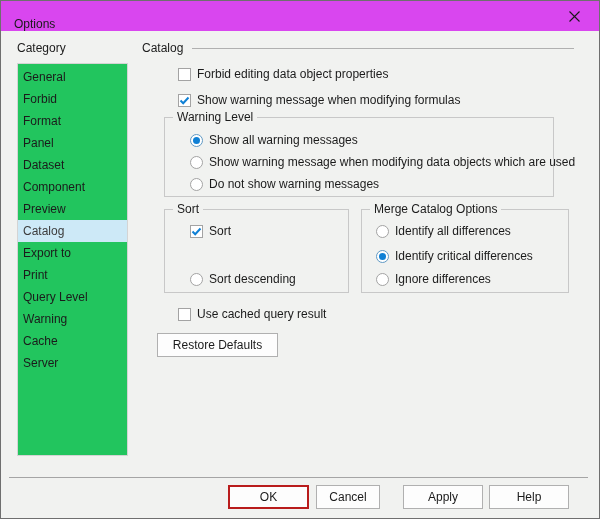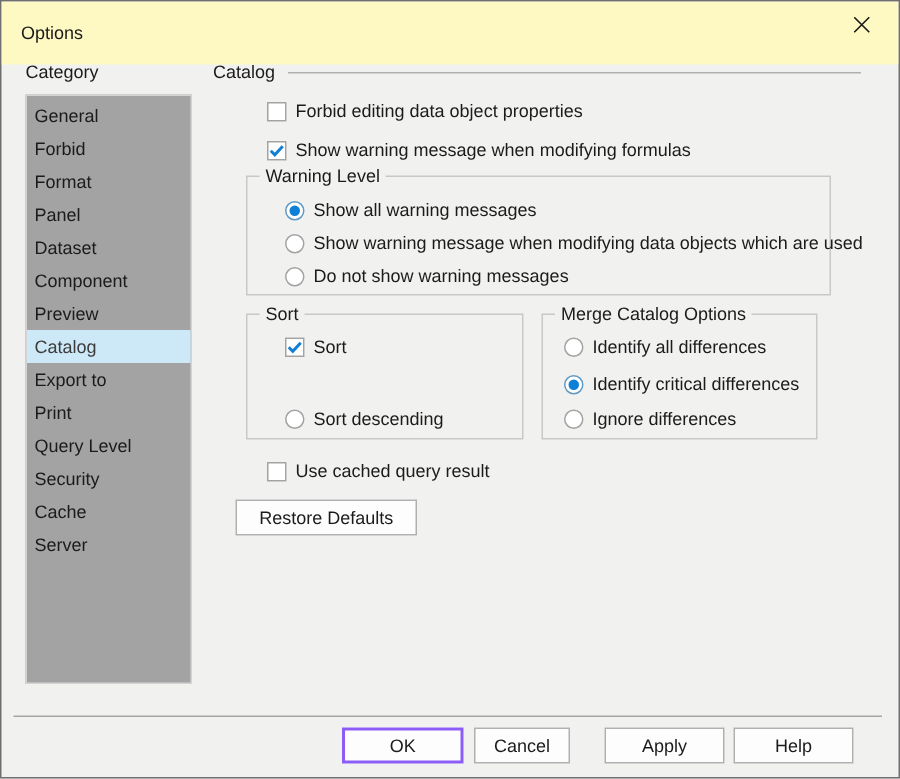--- a/index.html
+++ b/index.html
@@ -4,34 +4,34 @@
 <style>
   * { margin:0; padding:0; box-sizing:border-box; }
   html,body { width:600px; height:519px; }
   body { font-family:"Liberation Sans", sans-serif; font-size:12px; color:#1b1b1b; }
 
   .dialog{
     position:relative; width:600px; height:519px;
     background:#f1f2f0; border:1px solid #6f6f6f; overflow:hidden;
   }
   .titlebar{
-    position:absolute; left:0; top:0; width:100%; height:42px;
-    background:#fef9c3; display:flex; align-items:center;
+    position:absolute; left:0; top:0; width:100%; height:30px;
+    background:#d946ef; display:flex; align-items:flex-end;
   }
   .title{ margin-left:13px; font-size:12px; color:#1a1a1a; }
   .close-btn{
     position:absolute; right:4px; top:0; width:42px; height:30px;
     display:flex; align-items:center; justify-content:center; cursor:default;
   }
 
   .category-label{ position:absolute; left:16px; top:40px; }
 
   .listbox{
     position:absolute; left:16px; top:62px; width:111px; height:393px;
-    background:#a3a3a3; border:1px solid #d4d4d4; padding-top:2px;
+    background:#22c55e; border:1px solid #d4d4d4; padding-top:2px;
   }
   .list-item{
     height:22px; line-height:22px; padding-left:5px; white-space:nowrap;
     color:#1b1b1b;
   }
   .list-item.selected{ background:#cde9f7; color:#3c3c3c; }
 
   .content-header{
     position:absolute; left:141px; top:39px; width:432px; height:15px;
     display:flex; align-items:center; gap:9px;
@@ -63,21 +63,21 @@
     position:absolute; top:-8px; left:8px; padding:0 4px; background:#f1f2f0;
     line-height:14px;
   }
   .fieldset .row{ position:absolute; }
 
   .btn{
     position:absolute; height:24px; background:#fdfdfd; border:1px solid #b0b0b0;
     display:flex; align-items:center; justify-content:center;
     font-family:"Liberation Sans", sans-serif; font-size:12px; color:#1b1b1b;
   }
-  .btn.default{ border:2px solid #8b5cf6; }
+  .btn.default{ border:2px solid #b91c1c; }
 
   .separator{
     position:absolute; left:8px; top:476px; width:579px; height:0;
     border-top:1px solid #a5a5a5;
   }
 </style>
 </head>
 <body>
 
 <div class="dialog">
@@ -98,21 +98,21 @@
     <div class="list-item">Forbid</div>
     <div class="list-item">Format</div>
     <div class="list-item">Panel</div>
     <div class="list-item">Dataset</div>
     <div class="list-item">Component</div>
     <div class="list-item">Preview</div>
     <div class="list-item selected">Catalog</div>
     <div class="list-item">Export to</div>
     <div class="list-item">Print</div>
     <div class="list-item">Query Level</div>
-    <div class="list-item">Security</div>
+    <div class="list-item">Warning</div>
     <div class="list-item">Cache</div>
     <div class="list-item">Server</div>
   </div>
 
   <div class="content-header">
     <span>Catalog</span>
     <span class="hline"></span>
   </div>
 
   <div class="row" style="left:177px; top:65px;">
@@ -154,21 +154,21 @@
         </svg>
       </span>
       <span>Sort</span>
     </div>
     <div class="row" style="left:25px; top:61px;">
       <span class="radio"></span>
       <span>Sort descending</span>
     </div>
   </div>
 
-  <div class="fieldset" style="left:360px; top:208px; width:184px; height:84px;">
+  <div class="fieldset" style="left:360px; top:208px; width:208px; height:84px;">
     <span class="legend">Merge Catalog Options</span>
     <div class="row" style="left:14px; top:13px;">
       <span class="radio"></span>
       <span>Identify all differences</span>
     </div>
     <div class="row" style="left:14px; top:38px;">
       <span class="radio selected"></span>
       <span>Identify critical differences</span>
     </div>
     <div class="row" style="left:14px; top:61px;">

